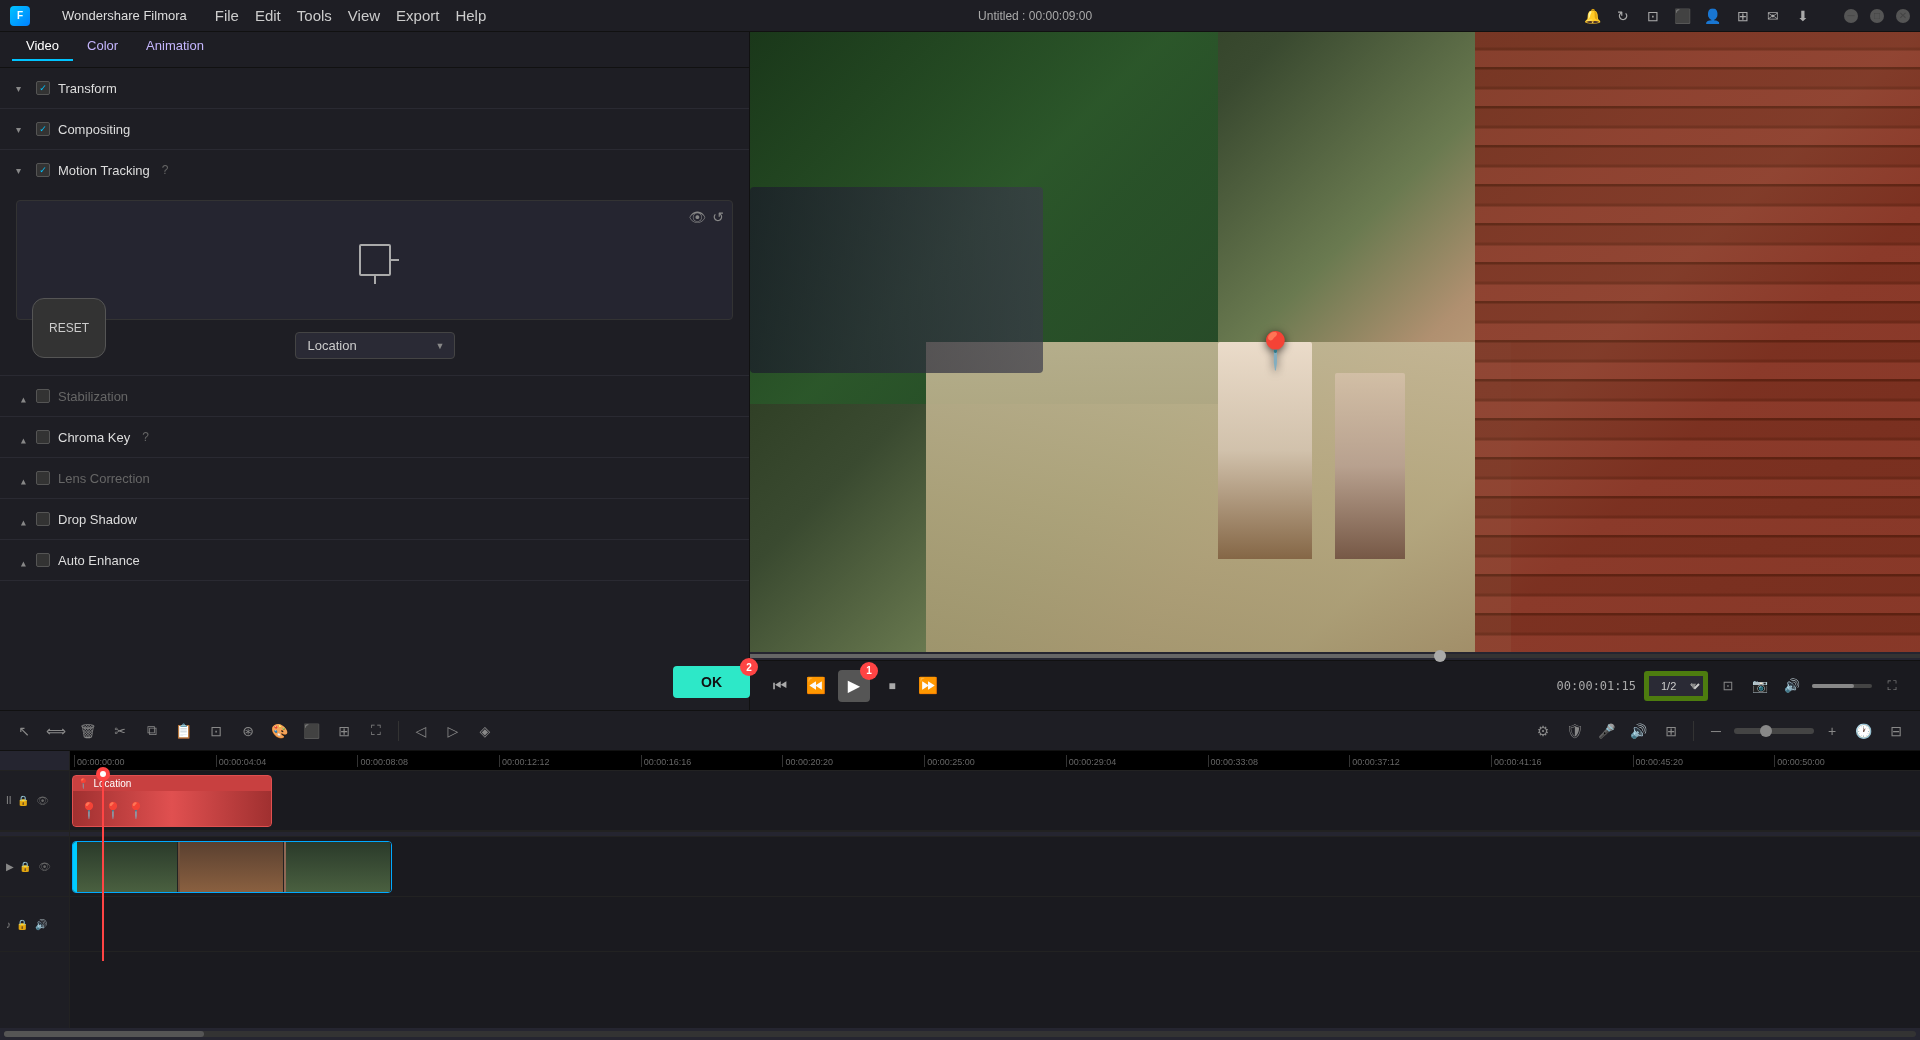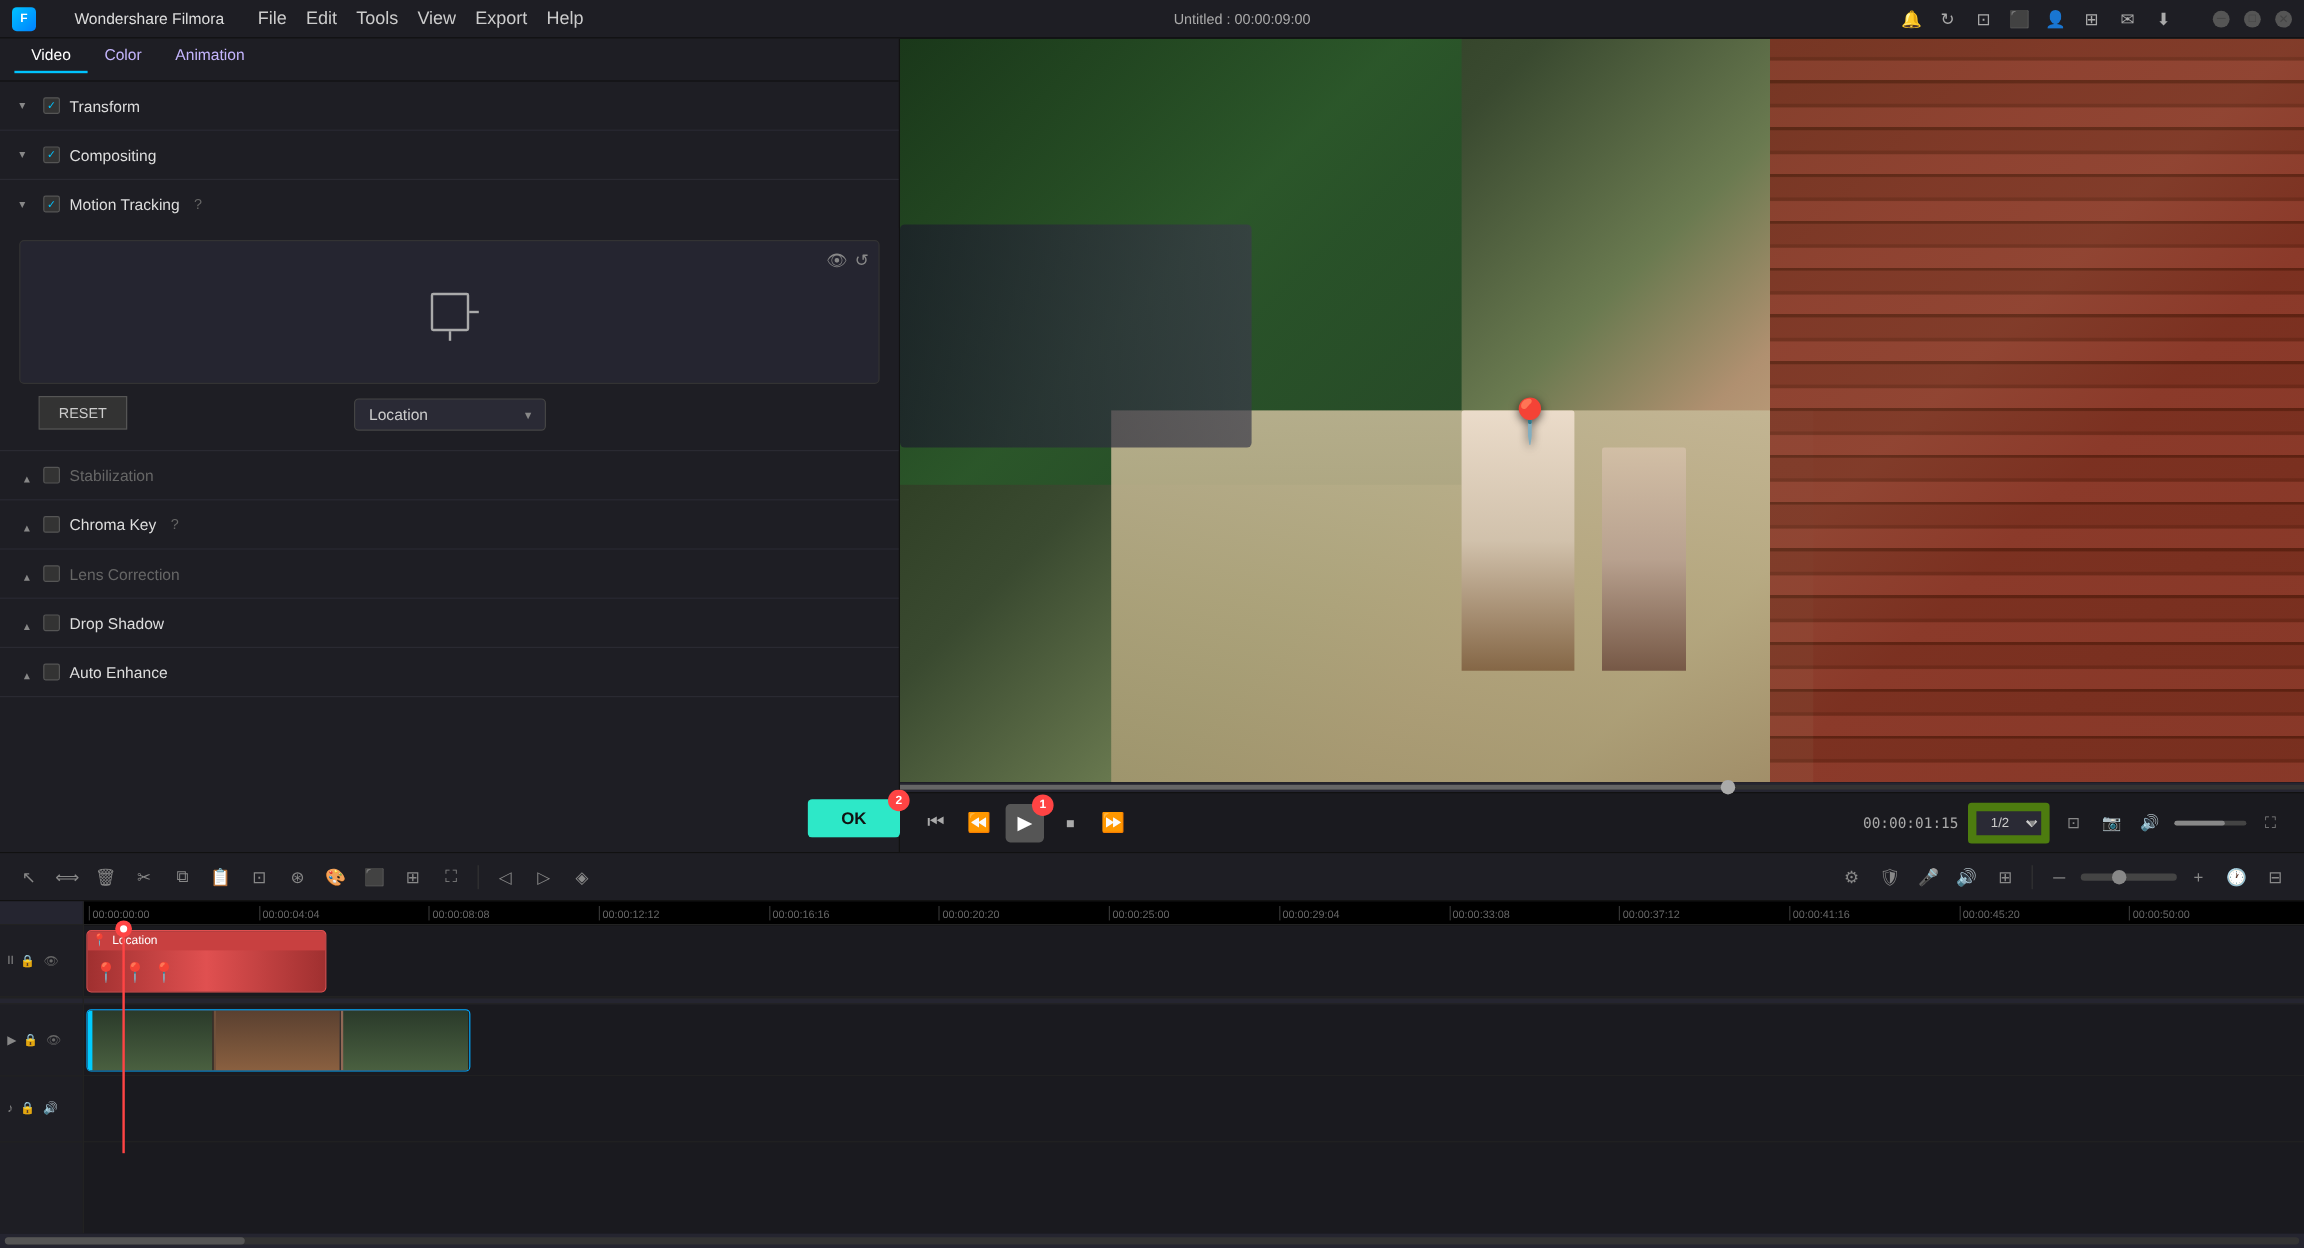--- a/index.html
+++ b/index.html
@@ -345,21 +345,21 @@
       align-items: center;
       gap: 8px;
     }
     .time-display {
       color: #aaa;
       font-size: 12px;
       font-family: monospace;
     }
     .quality-select {
       background: #2a2a35;
-      border: 7px solid #4d7c0f;
+      border: 5px solid #4d7c0f;
       color: #ccc;
       padding: 3px 8px;
       border-radius: 3px;
       font-size: 11px;
       cursor: pointer;
     }
     .ctrl-icon-btn {
       width: 24px;
       height: 24px;
       background: transparent;
@@ -656,22 +656,22 @@
     }
 
     
     .reset-btn {
       position: absolute;
       bottom: 340px;
       left: 16px;
       background: #333;
       color: #ccc;
       border: 1px solid #555;
-      padding: 6px 16px;
-      border-radius: 0;
+      padding: 22px 16px;
+      border-radius: 12px;
       font-size: 12px;
       cursor: pointer;
       z-index: 20;
     }
 
     
     .preview-timeline {
       position: relative;
       height: 8px;
       background: #252530;

